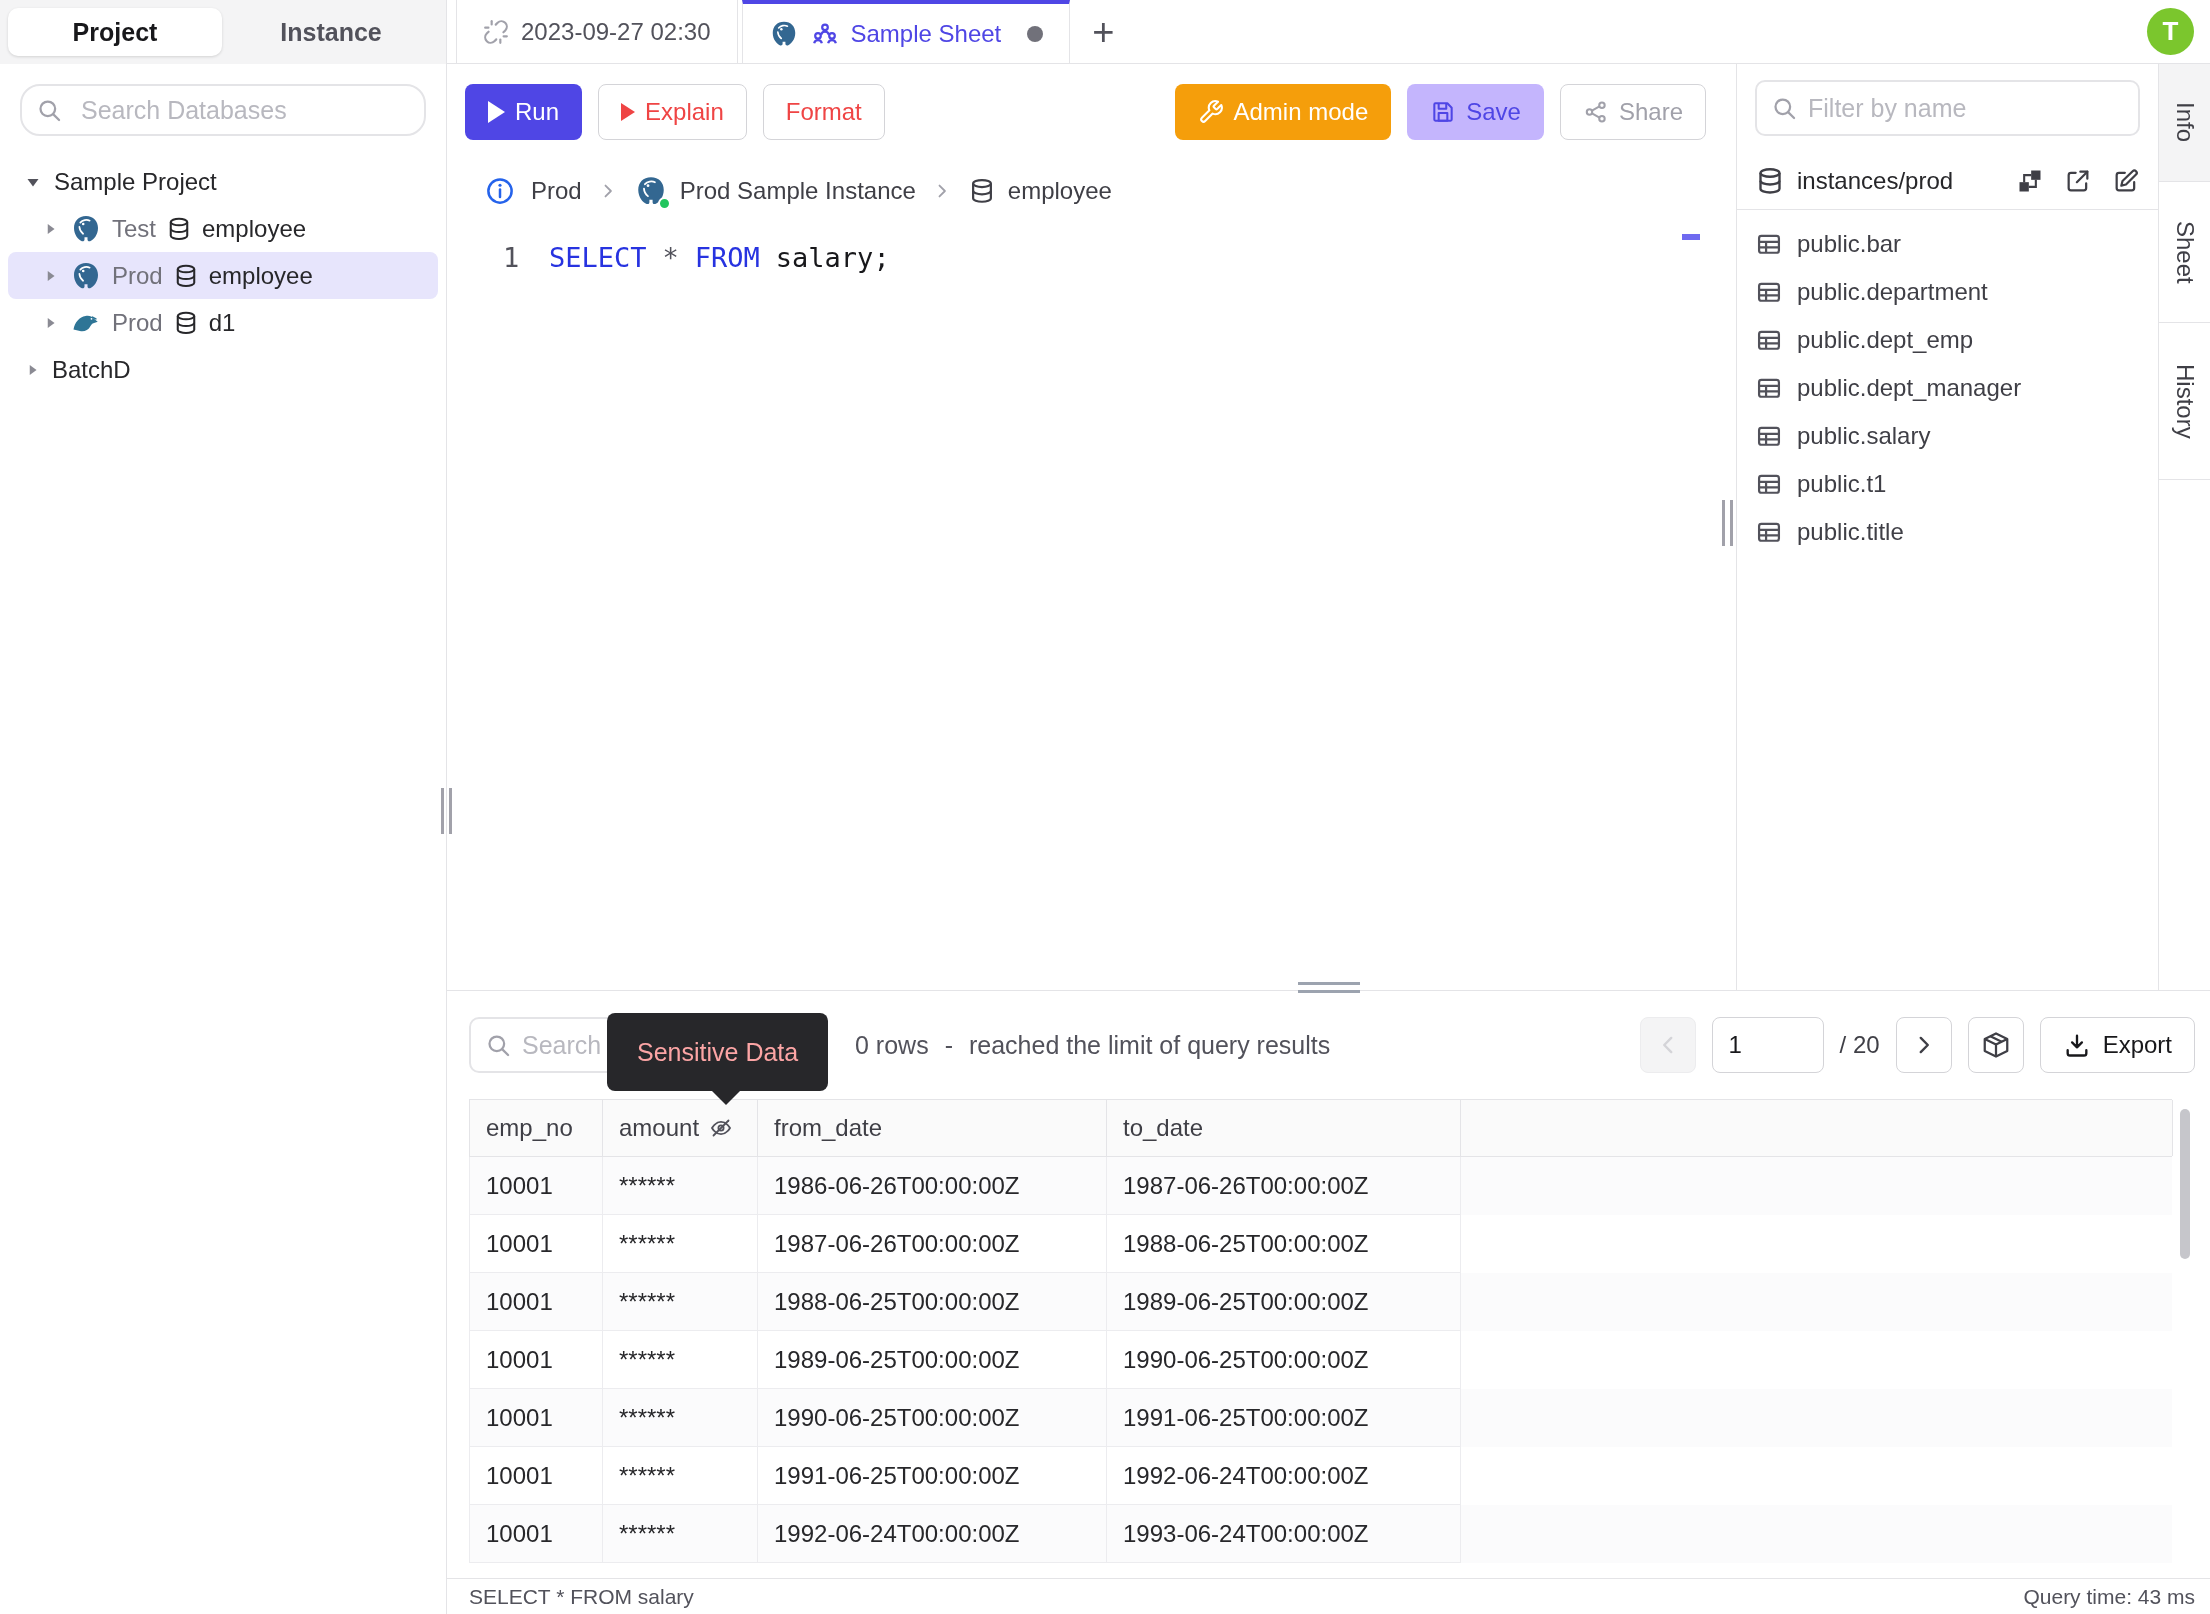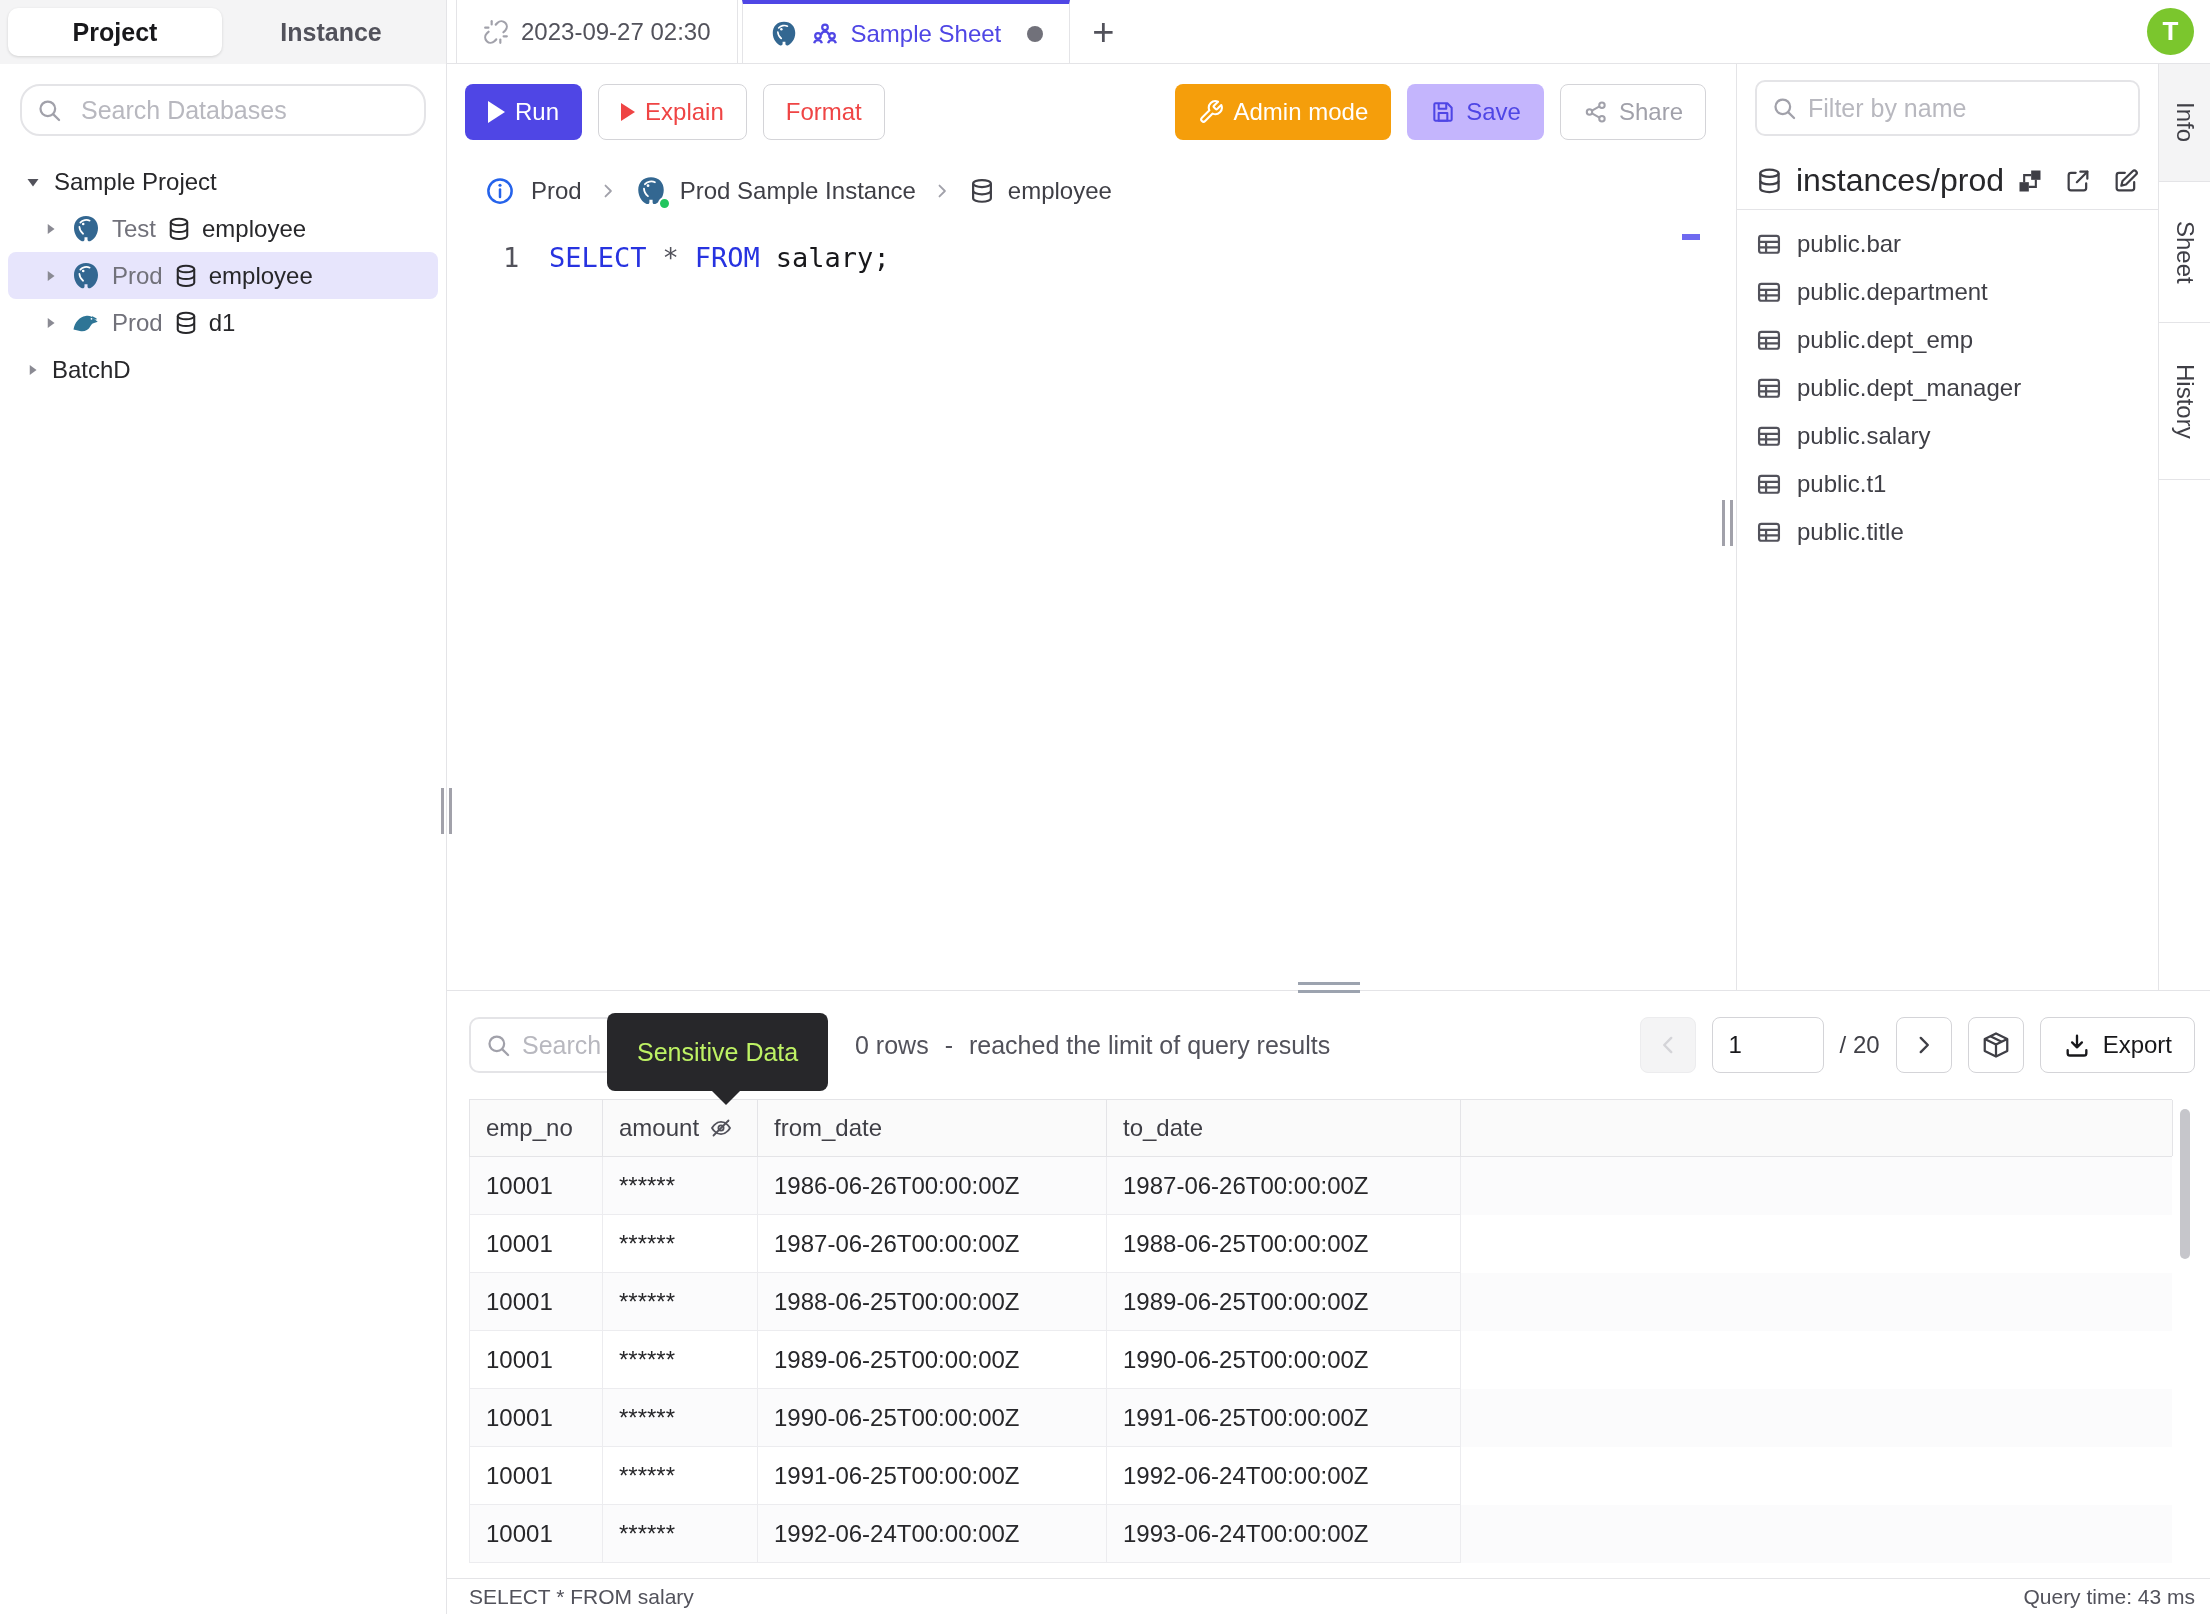--- a/index.html
+++ b/index.html
@@ -70,21 +70,21 @@
   .op { color: #52525b; }
   .ruler-mark { position: absolute; left: 1235px; top: 12px; width: 18px; height: 6px; background: #6f6af0; }
 
   
   .right-sidebar { width: 422px; flex: none; border-left: 1px solid #e4e4e7; display: flex; flex-direction: column; position: relative; }
   .rs-filter { margin: 16px 18px; height: 56px; border: 2px solid #e4e4e7; border-radius: 10px;
                display: flex; align-items: center; padding: 0 14px; gap: 10px; color: #a1a1aa; }
   .rs-filter input { border: 0; outline: 0; flex: 1; min-width: 0; font-size: 25px; font-family: inherit; color: #3f3f46; }
   .rs-filter input::placeholder { color: #b8b8bf; }
   .rs-header { height: 58px; display: flex; align-items: center; padding: 0 18px; gap: 12px;
-               border-bottom: 1px solid #e4e4e7; font-size: 32px; color: #27272a; }
+               border-bottom: 1px solid #e4e4e7; font-size: 24px; color: #27272a; }
   .rs-actions { margin-left: auto; display: flex; gap: 20px; color: #3f3f46; }
   .rs-actions .icon-btn { cursor: pointer; }
   .rs-list { padding: 10px 0; overflow: hidden; }
   .rs-item { height: 48px; display: flex; align-items: center; padding: 0 18px; gap: 14px;
              font-size: 24px; color: #3f3f46; cursor: pointer; }
 
   
   .side-strip { width: 52px; flex: none; border-left: 1px solid #e4e4e7; display: flex; flex-direction: column; background: #fff; }
   .strip-tab { writing-mode: vertical-rl; display: flex; align-items: center; justify-content: center;
                font-size: 24px; color: #3f3f46; border-bottom: 1px solid #e4e4e7; cursor: pointer; }
@@ -112,21 +112,21 @@
   .pagination { margin-left: auto; display: flex; align-items: center; gap: 16px; }
   .pg-btn { width: 56px; height: 56px; border-radius: 8px; border: 1px solid #d4d4d8; background: #fff;
             display: flex; align-items: center; justify-content: center; cursor: pointer; color: #3f3f46; }
   .pg-btn.disabled { background: #f4f4f5; border-color: #ececee; color: #d4d4d8; cursor: default; }
   .page-input { width: 112px; height: 56px; border: 1px solid #d4d4d8; border-radius: 8px;
                 font-size: 24px; padding-left: 16px; font-family: inherit; color: #18181b; outline: 0; }
   .page-total { font-size: 24px; color: #3f3f46; }
   .btn-export { border-color: #d4d4d8; color: #18181b; font-weight: 500; gap: 12px; }
 
   .tooltip { position: absolute; left: 160px; top: 22px; height: 78px; padding: 0 30px;
-             background: #27272a; color: #bef264; font-size: 25px; border-radius: 8px;
+             background: #27272a; color: #fca5a5; font-size: 25px; border-radius: 8px;
              display: flex; align-items: center; z-index: 10; }
   .tooltip-arrow { position: absolute; left: 104px; bottom: -14px; width: 0; height: 0;
                    border-left: 15px solid transparent; border-right: 15px solid transparent; border-top: 15px solid #27272a; }
 
   .res-table { margin-left: 22px; width: 1703px; font-size: 24px; }
   .tbl-header { display: grid; grid-template-columns: 133px 155px 349px 354px 712px;
                 height: 58px; background: #fafafa; border-top: 1px solid #e4e4e7; border-bottom: 1px solid #e4e4e7;
                 border-left: 1px solid #e4e4e7; color: #3f3f46; }
   .tbl-header .hcell { display: flex; align-items: center; gap: 10px; padding-left: 16px;
                        border-right: 1px solid #e4e4e7; cursor: pointer; }

